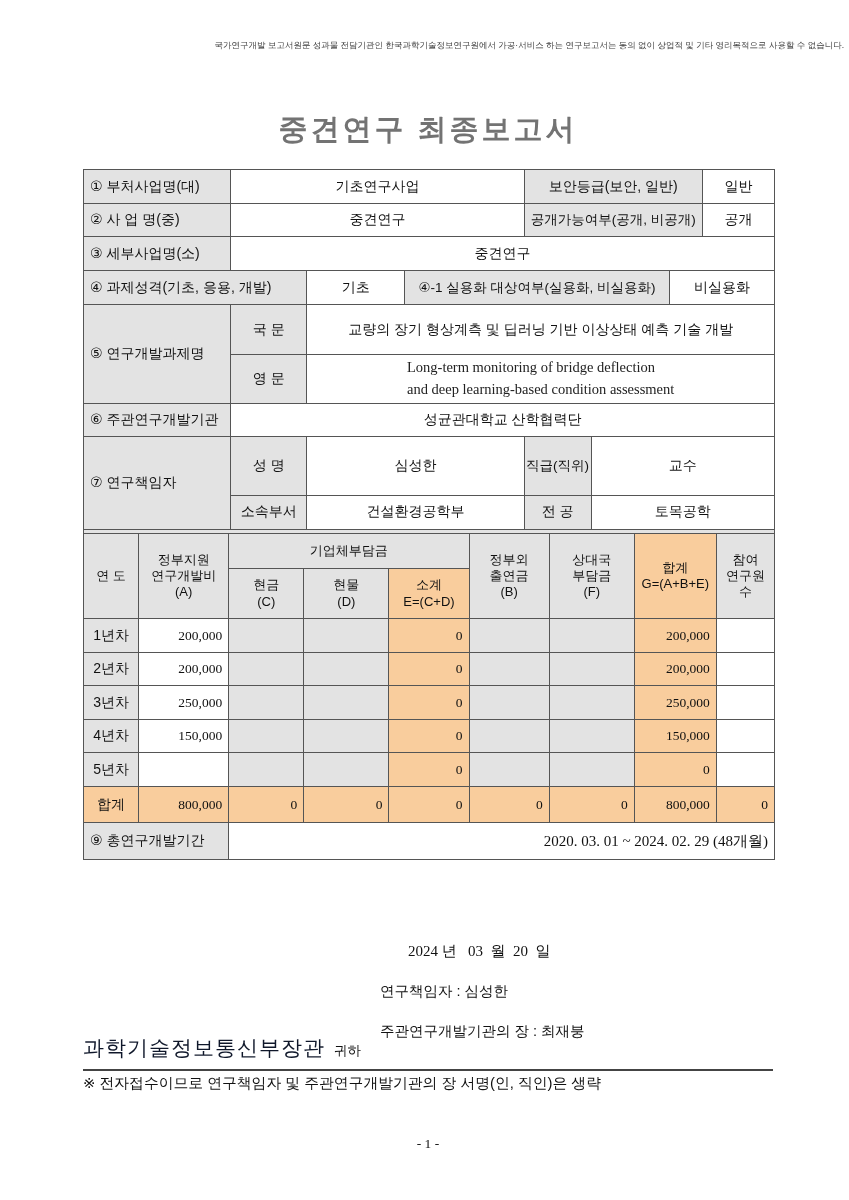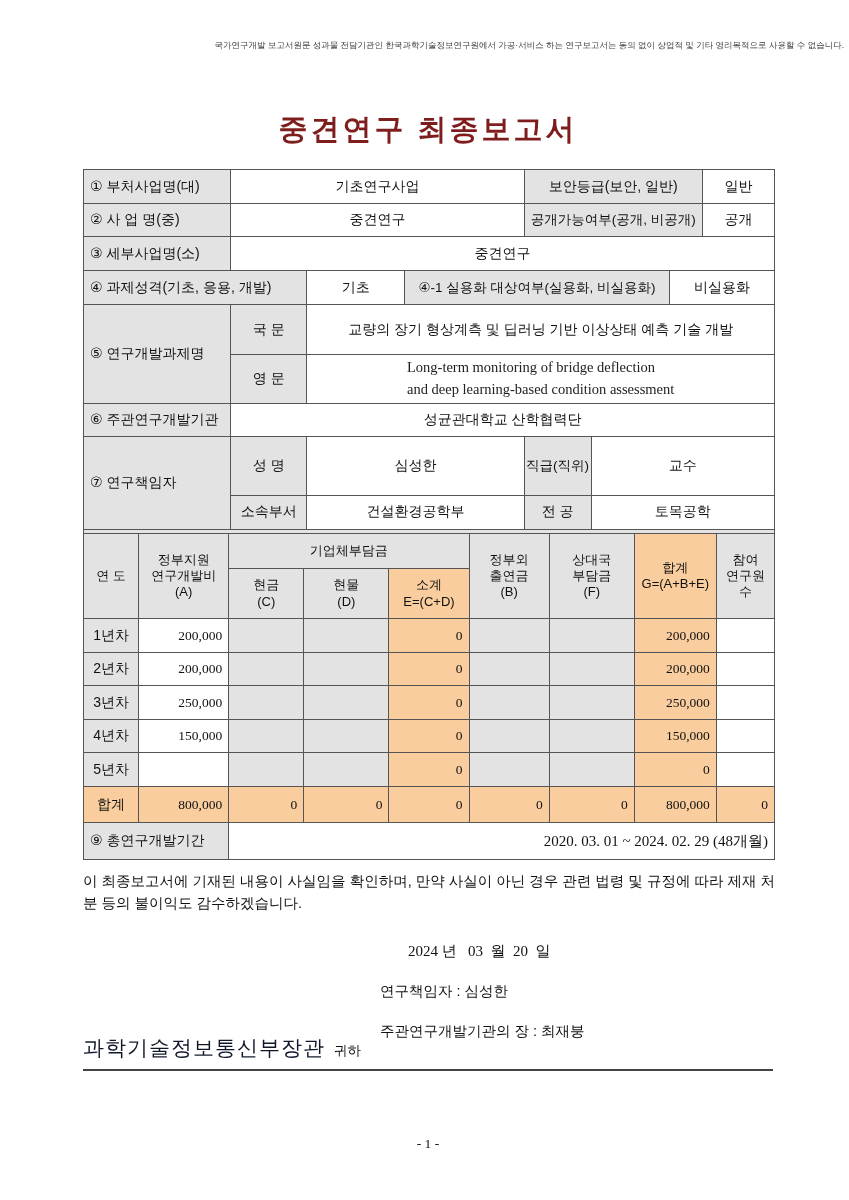--- a/index.html
+++ b/index.html
@@ -8,21 +8,21 @@
     position:relative; width:843px; height:1200px; margin:14px auto;
     background:#ffffff; overflow:hidden;
     font-family:"Liberation Sans","DejaVu Sans",sans-serif; color:#111;
   }
   .disclaimer {
     position:absolute; top:26px; left:0; width:841px;
     text-align:right; font-size:8.5px; color:#3a3a3a; letter-spacing:0px;
   }
   .title {
     position:absolute; top:96px; left:80px; width:690px;
-    text-align:center; font-size:29px; font-weight:bold; letter-spacing:3px; color:#7f1d1d;
+    text-align:center; font-size:29px; font-weight:bold; letter-spacing:3px; color:#737373;
   }
   table.tbl {
     position:absolute; border-collapse:collapse; table-layout:fixed;
     font-size:14px; color:#111;
   }
   table.tbl td { border:1px solid #555; vertical-align:middle; padding:2px 6px; overflow:hidden; }
   .g { background:#e3e3e3; }
   .o { background:#f9cd9d; }
   .lbl { text-align:left; padding-left:9px; }
   .ctr { text-align:center; }
@@ -247,28 +247,28 @@
         <td class="o num">0</td>
       </tr>
 
       <tr class="h37">
         <td class="g lbl" colspan="2">⑨ 총연구개발기간</td>
         <td class="ctr serif" colspan="7" style="font-size:15px;text-align:right;">2020. 03. 01 ~ 2024. 02. 29 (48개월)</td>
       </tr>
     </tbody>
   </table>
 
-  <div class="declaration">이 최종보고서에 기재된 내용이 사실임을 확인하며, 만약 사실이 아닌 경우 관련 법령 및 규정에 따라 제재 처분 등의 불이익도 감수하겠습니다.</div>
 
   <div class="date-line">2024 년   03  월  20  일</div>
 
   <div class="sig-line sig-pi">연구책임자 : 심성한</div>
 
   <div class="sig-line sig-head">주관연구개발기관의 장 : 최재붕</div>
 
   <div class="minister-block">
     <span class="minister-name">과학기술정보통신부장관</span><span class="minister-suffix">귀하</span>
   </div>
 
+  <div class="note-line">※ 전자접수이므로 연구책임자 및 주관연구개발기관의 장 서명(인, 직인)은 생략</div>
 
   <div class="page-num">- 1 -</div>
 
 </div>
 
 </body></html>

